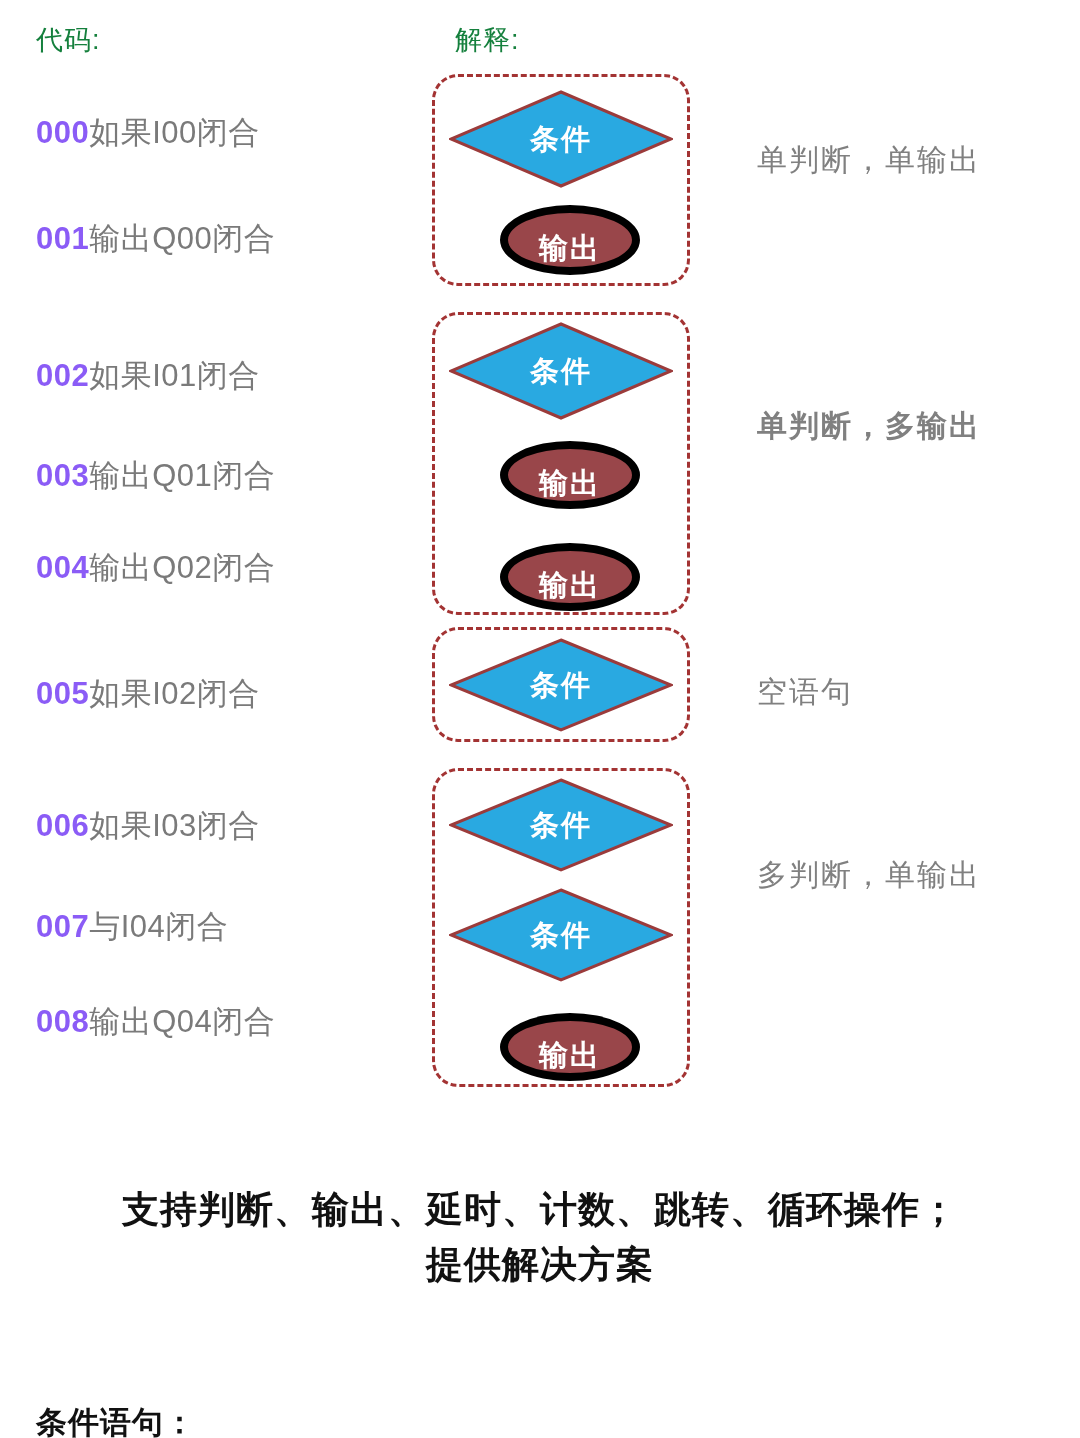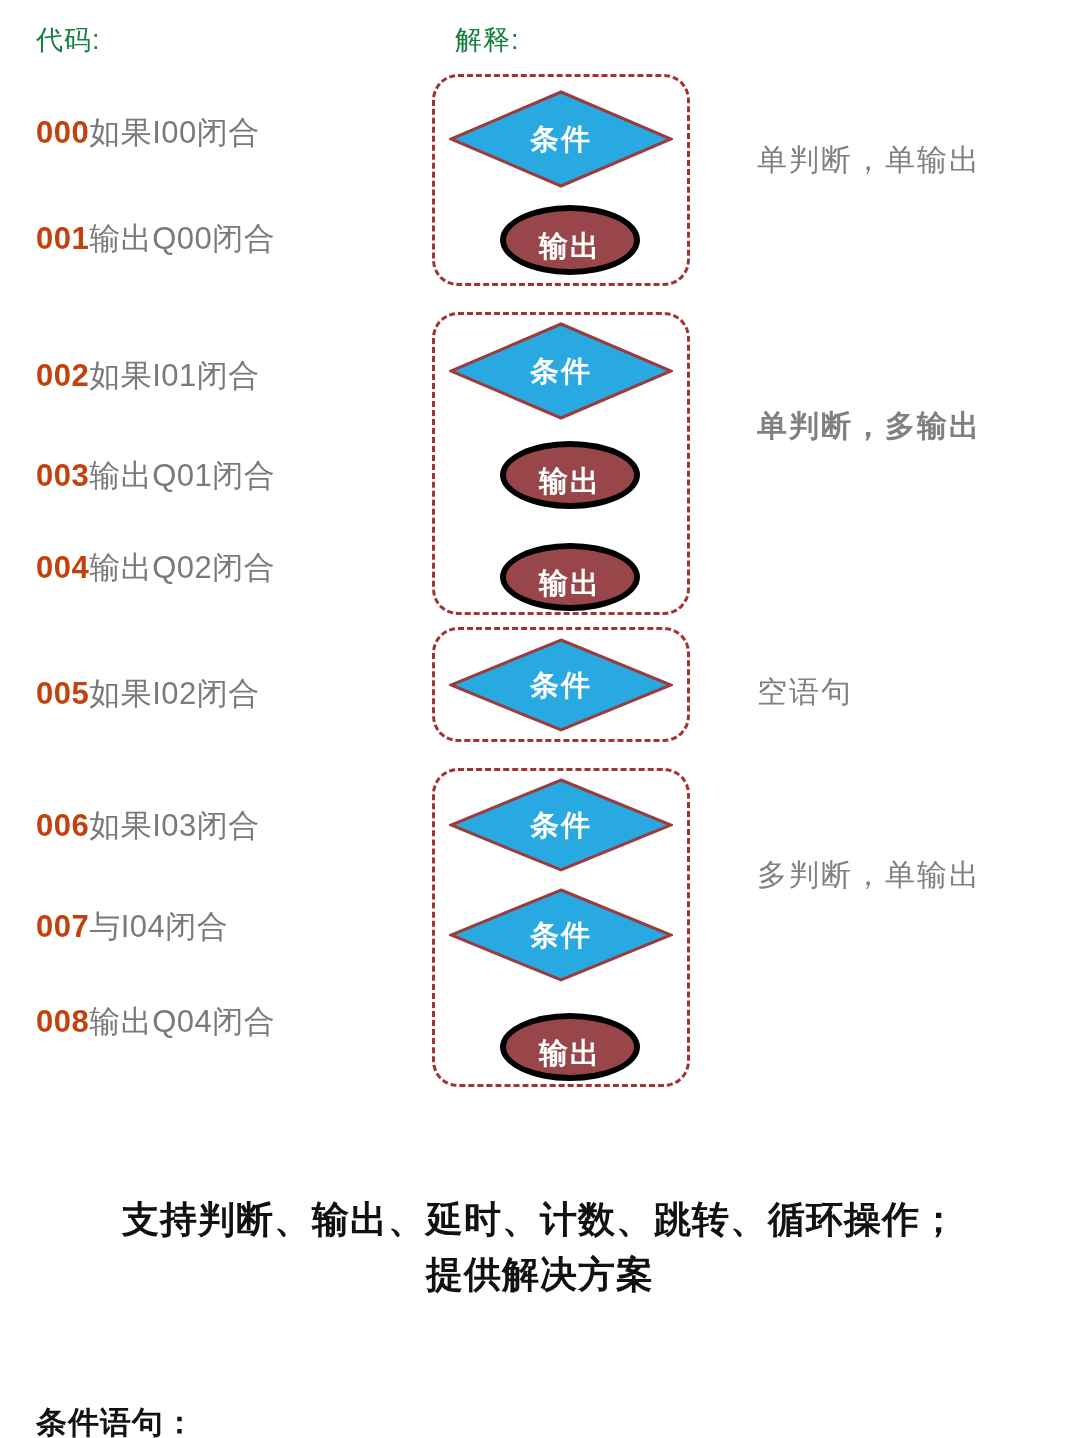--- a/index.html
+++ b/index.html
@@ -28,21 +28,21 @@
   
   .code-line {
     position: absolute;
     left: 36px;
     font-size: 31px;
     color: #7a7a7a;
     white-space: nowrap;
     letter-spacing: 0.5px;
   }
   .code-line .num {
-    color: #c2410c;
+    color: #8b5cf6;
     font-weight: bold;
   }
 
   
   .group-box {
     position: absolute;
     border: 3px dashed #a33;
     border-radius: 26px;
     box-sizing: border-box;
   }
@@ -55,21 +55,21 @@
     font-weight: bold;
     letter-spacing: 2px;
   }
 
   
   .dia-svg { position: absolute; display: block; }
 
   .ellipse {
     position: absolute;
     background: #99464a;
-    border: 6px solid #000000;
+    border: 8px solid #000000;
     border-radius: 50%;
     box-sizing: border-box;
   }
   .ellipse .shape-label { line-height: inherit; }
 
   
   .explain {
     position: absolute;
     font-size: 30px;
     color: #808080;
@@ -82,21 +82,20 @@
     position: absolute;
     left: 0;
     top: 1182px;
     width: 1080px;
     text-align: center;
     font-size: 37px;
     font-weight: bold;
     color: #111111;
     line-height: 55px;
     letter-spacing: 1px;
-    margin-top: 10px;
   }
   #summary div { white-space: nowrap; }
 
   #footer-label {
     position: absolute;
     left: 36px;
     top: 1390px;
     font-size: 31px;
     font-weight: bold;
     color: #111111;

